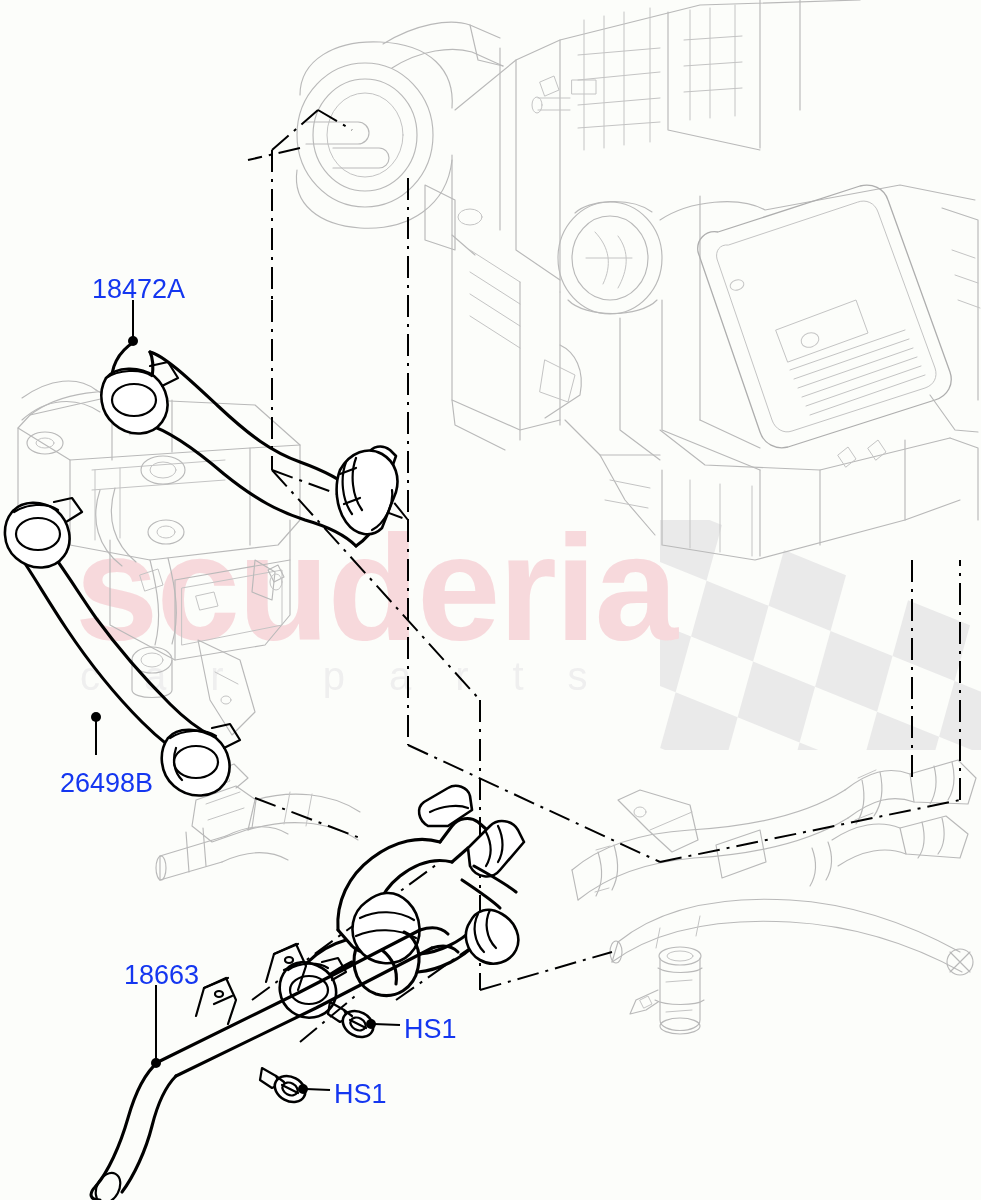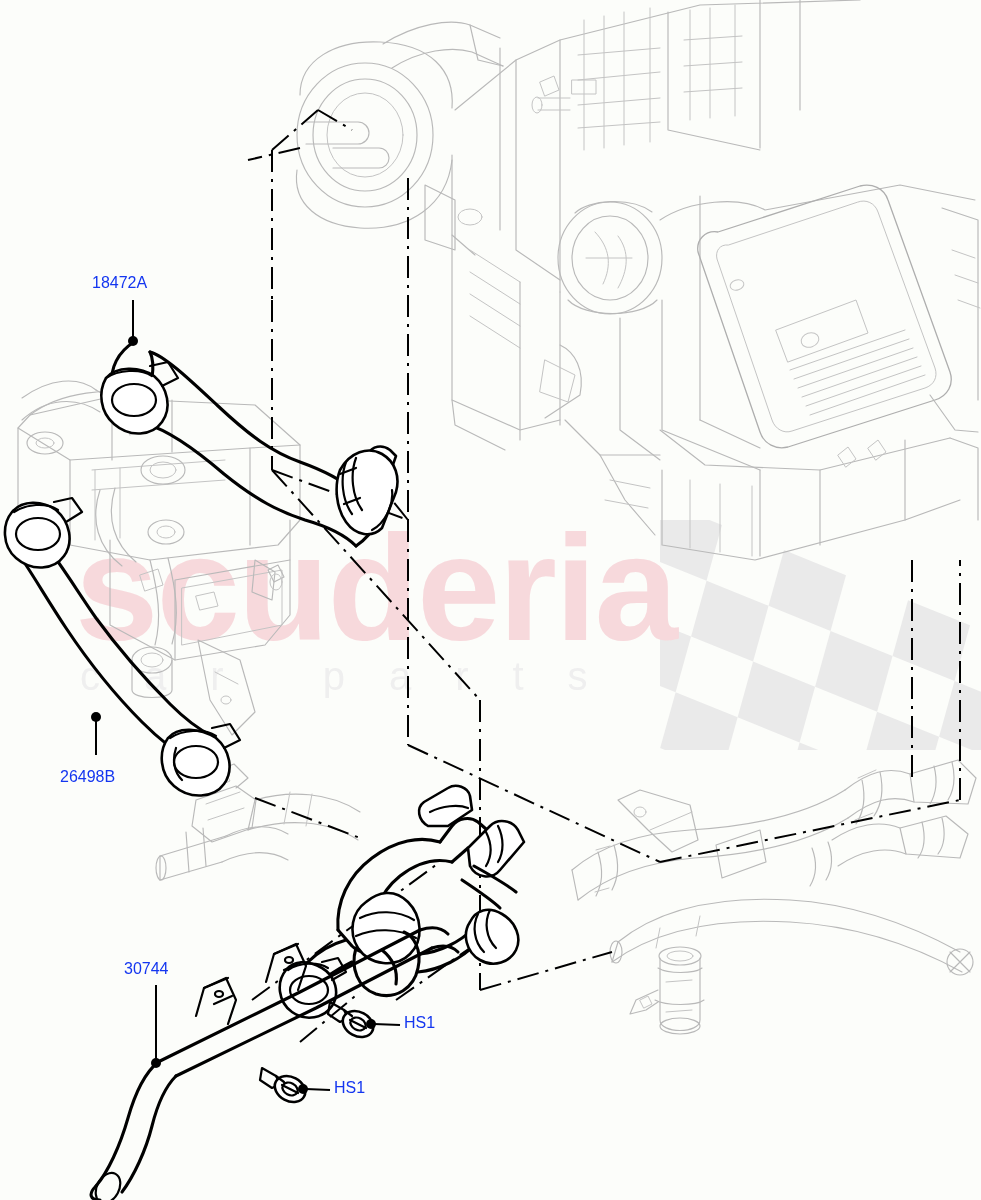--- a/index.html
+++ b/index.html
@@ -36,21 +36,21 @@
   .wm-sub {
     font-size: 40px;
     fill: #efefef;
     letter-spacing: 44px;
     font-weight: normal;
   }
   .callout-label {
     position: absolute;
     color: #1436f0;
     font-family: "Liberation Sans", sans-serif;
-    font-size: 16px;
+    font-size: 27px;
     font-weight: normal;
     white-space: nowrap;
     letter-spacing: 0px;
   }
   .ghost { fill: none; stroke: #b9b9b9; stroke-width: 1.15; stroke-linecap: round; stroke-linejoin: round; }
   .ghost-thin { fill: none; stroke: #c4c4c4; stroke-width: 1; stroke-linecap: round; stroke-linejoin: round; }
   .ghost-mid { fill: none; stroke: #aeaeae; stroke-width: 1.3; stroke-linecap: round; stroke-linejoin: round; }
   .bold { fill: none; stroke: #000000; stroke-width: 3.1; stroke-linecap: round; stroke-linejoin: round; }
   .bold2 { fill: none; stroke: #000000; stroke-width: 2.2; stroke-linecap: round; stroke-linejoin: round; }
   .bold-fillwhite { fill: #ffffff; stroke: #000000; stroke-width: 2.6; stroke-linecap: round; stroke-linejoin: round; }
@@ -485,19 +485,19 @@
     <circle class="dot" cx="371" cy="1024" r="5"></circle>
 
     <line class="leader" x1="330" y1="1090" x2="306" y2="1089"></line>
     <circle class="dot" cx="303" cy="1089" r="5"></circle>
   </svg>
 
   <div class="callout-label" style="left:92px; top:274px;">18472A</div>
 
   <div class="callout-label" style="left:60px; top:768px;">26498B</div>
 
-  <div class="callout-label" style="left:124px; top:960px;">30744</div>
+  <div class="callout-label" style="left:124px; top:960px;">18663</div>
 
   <div class="callout-label" style="left:404px; top:1014px;">HS1</div>
 
   <div class="callout-label" style="left:334px; top:1079px;">HS1</div>
 
 </div>
 
 </body></html>

